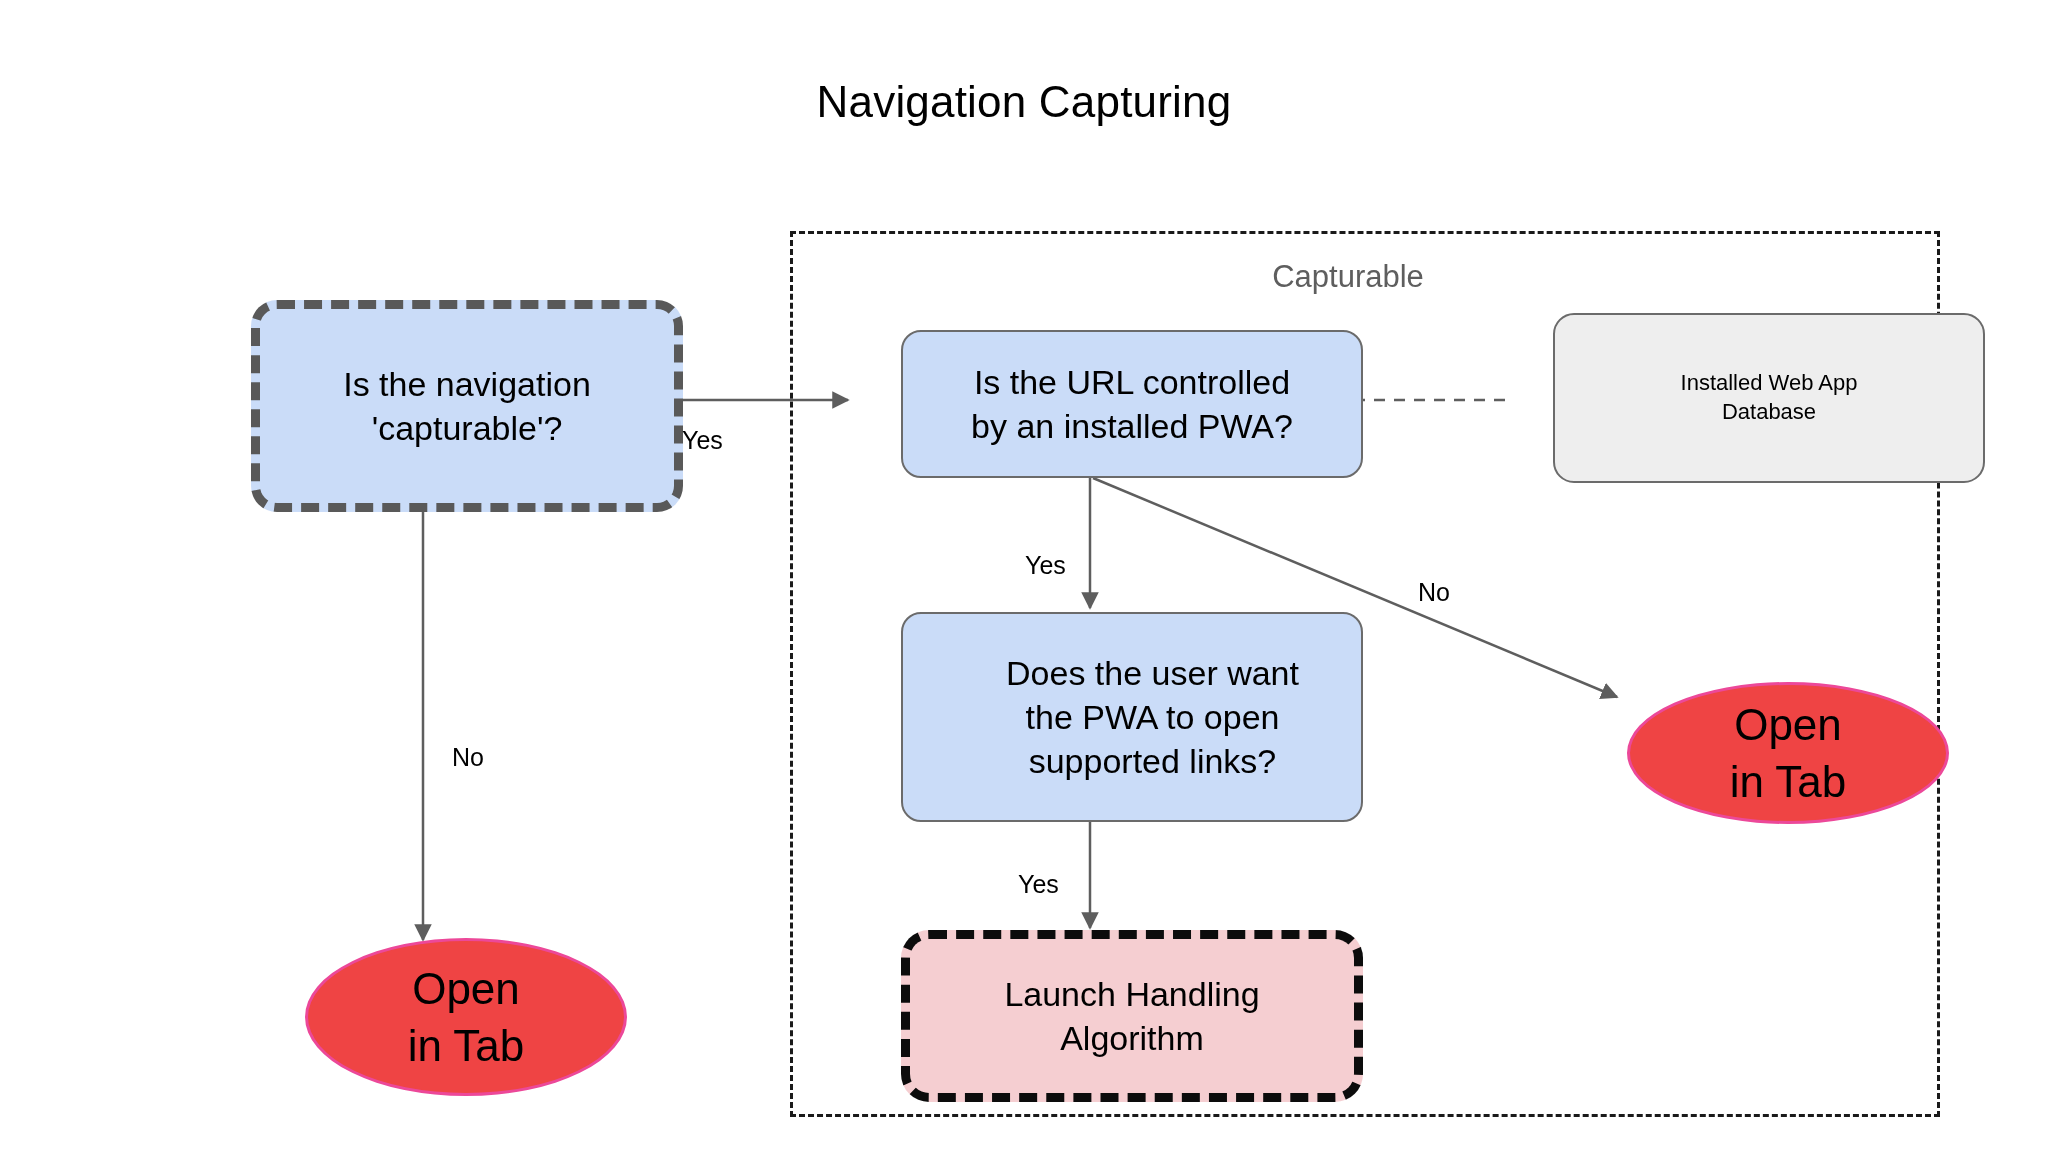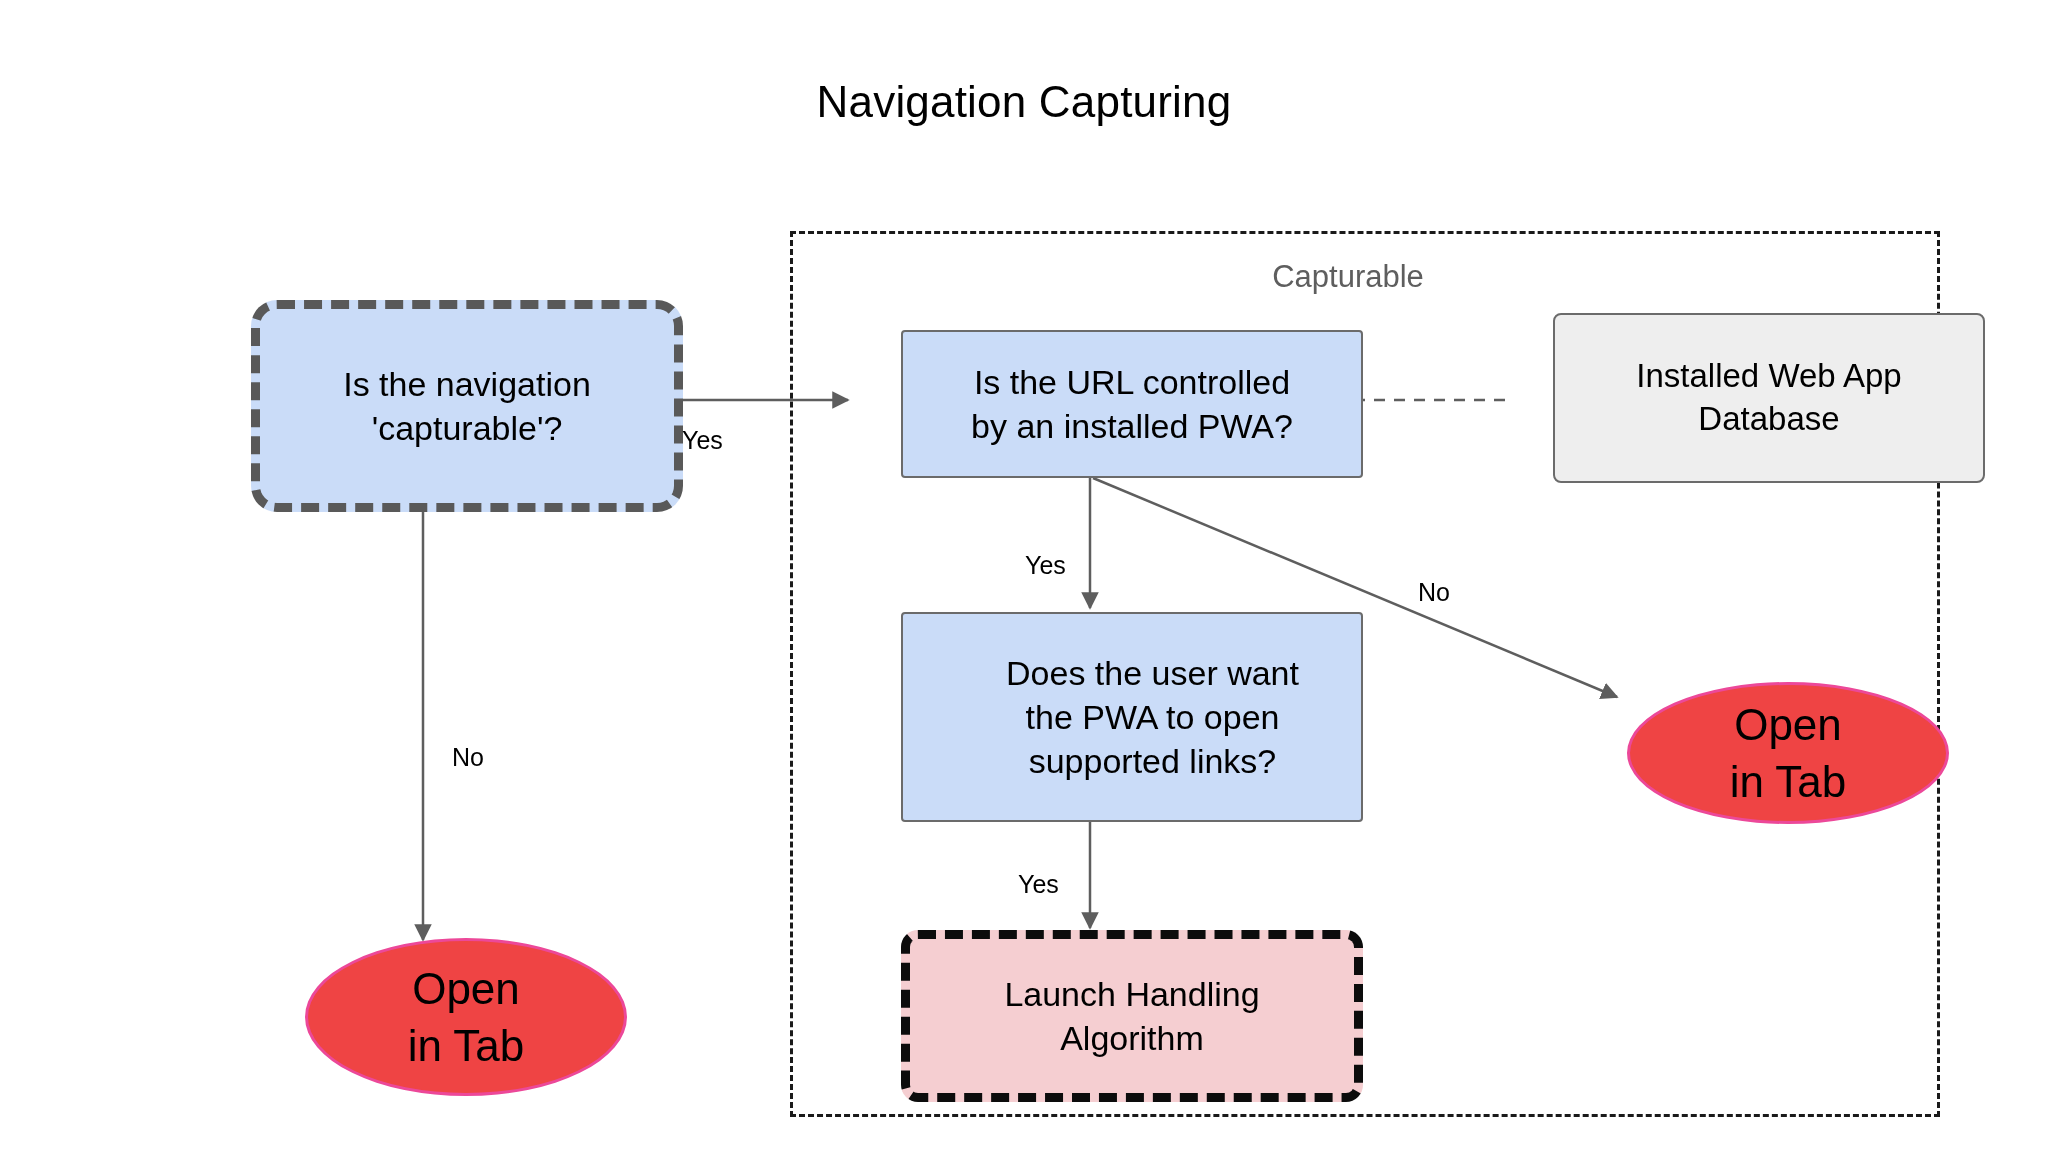--- a/index.html
+++ b/index.html
@@ -63,46 +63,46 @@
     line-height: 1.30;
     margin-left: 43px;
   }
 
   .node-text { display: block; white-space: pre-line; }
 
   
   .box-blue {
     background: #cadcf8;
     border: 2px solid #6b6b6b;
-    border-radius: 4px;
+    border-radius: 20px;
     font-size: 34px;
   }
 
   
   .box-dashed-gray {
     background: #cadcf8;
     border: 9px dashed #595959;
     border-radius: 26px;
     font-size: 34px;
   }
 
   
   .box-pink-dashed {
     background: #f5ced1;
     border: 9px dashed #0c0c0c;
-    border-radius: 17px;
+    border-radius: 28px;
     font-size: 34px;
   }
 
   
   .box-gray {
     background: #eeeeee;
     border: 2px solid #6b6b6b;
-    border-radius: 8px;
-    font-size: 33px;
+    border-radius: 21px;
+    font-size: 22px;
   }
 
   
   .ellipse-green {
     background: #ef4444;
     border: 3px solid #ec4899;
     border-radius: 50%;
     font-size: 44px;
   }
 

